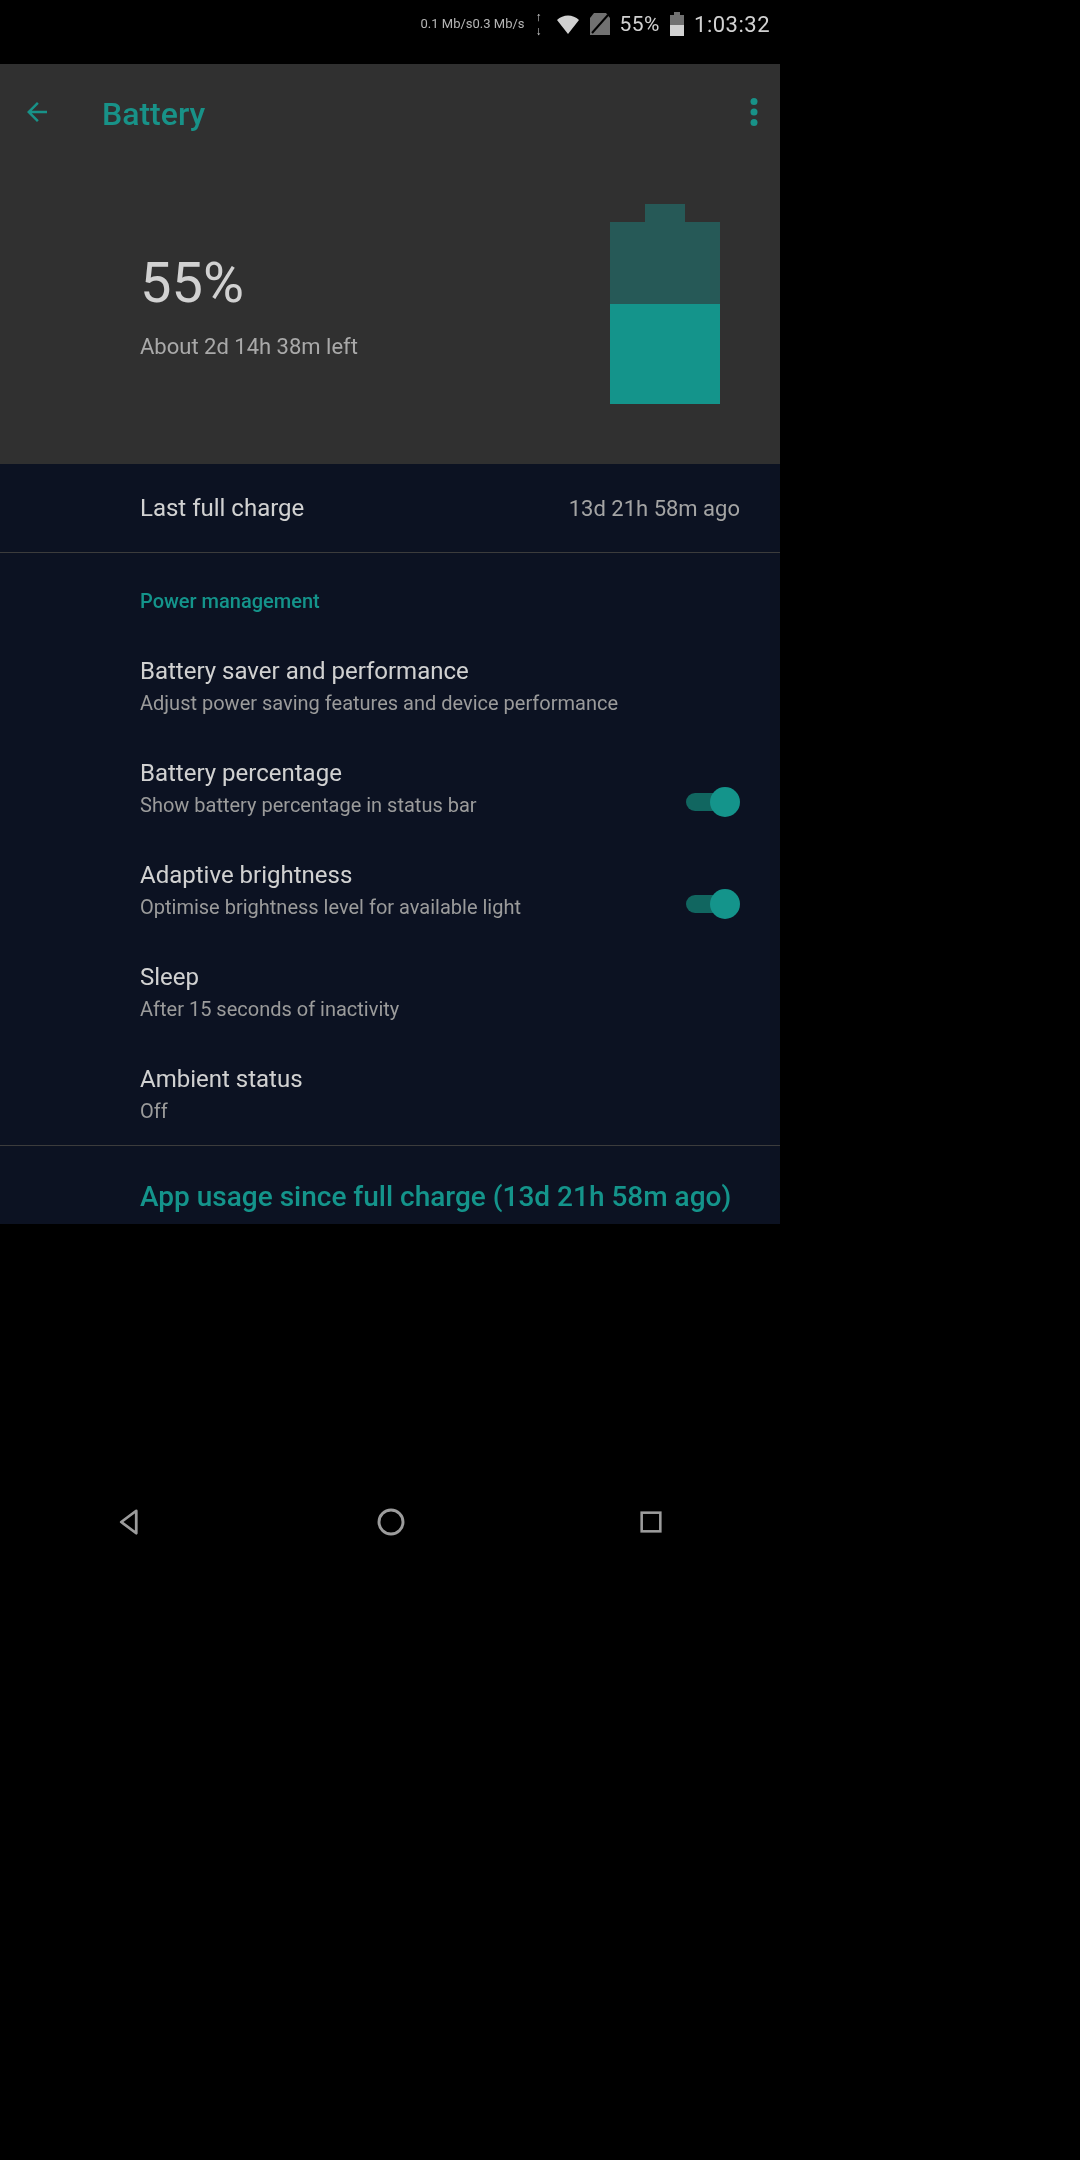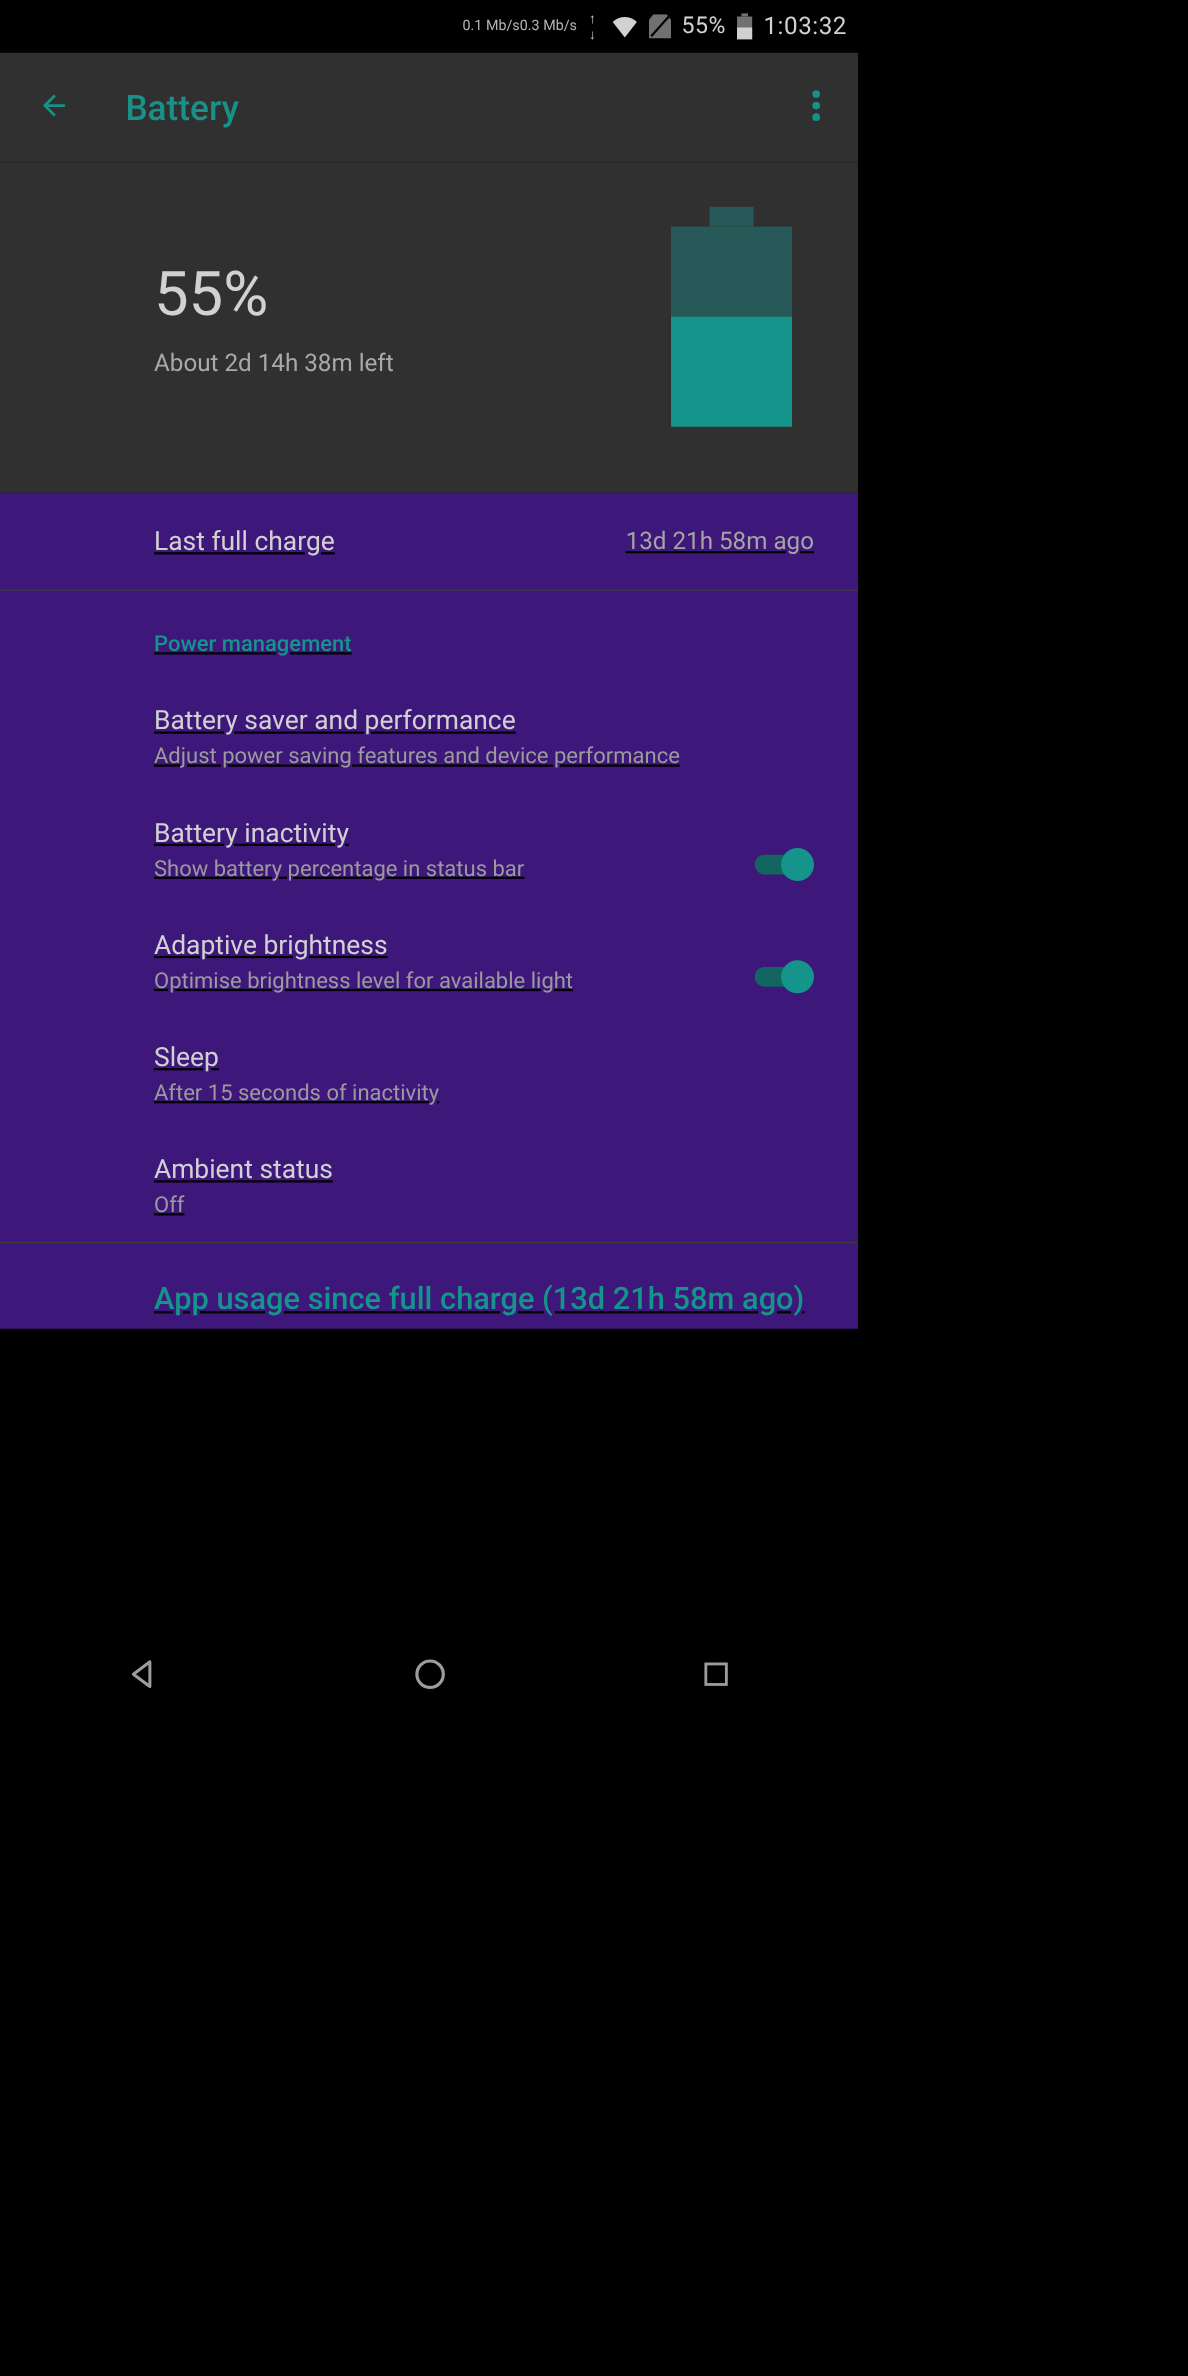--- a/index.html
+++ b/index.html
@@ -53,21 +53,22 @@
   .wifi, .nosim, .batt-icon { display: inline-flex; align-items: center; }
   .batt-pct { font-size: 21px; letter-spacing: 0.5px; }
   .clock { font-size: 22px; letter-spacing: 0.5px; }
 
   
   .app-bar {
     height: 100px;
     background: #3b3b3b;
     display: flex;
     align-items: center;
-    padding: 0 24px;
+    padding: 0 12px;
+    margin-top: 16px;
   }
   .back-icon { color: #1eb2a6; padding: 10px; }
   .app-title {
     color: #1eb2a6;
     font-size: 32px;
     font-weight: 500;
     margin-left: 40px;
   }
   .spacer { flex: 1; }
   .overflow-icon { color: #1eb2a6; padding: 10px; }
@@ -110,22 +111,21 @@
   }
   .battery-graphic .fill {
     position: absolute;
     bottom: 0; left: 0; right: 0;
     height: 55%;
     background: #19b5aa;
   }
 
   
   .content {
-    background: #4c1d95;
-    text-decoration: underline;
+    background: #0f172a;
   }
   .stat-row {
     display: flex;
     align-items: center;
     justify-content: space-between;
     padding: 30px 40px 30px 140px;
   }
   .stat-row .label { color: #fff; font-size: 24px; }
   .stat-row .value { color: #c8c8c8; font-size: 22px; text-align: right; }
   .divider { height: 1px; background: #4a4a4a; }
@@ -256,21 +256,21 @@
 
   <div class="setting-row">
     <div class="setting-text">
       <div class="title">Battery saver and performance</div>
       <div class="sub">Adjust power saving features and device performance</div>
     </div>
   </div>
 
   <div class="setting-row">
     <div class="setting-text">
-      <div class="title">Battery inactivity</div>
+      <div class="title">Battery percentage</div>
       <div class="sub">Show battery percentage in status bar</div>
     </div>
     <div class="toggle">
       <div class="track"></div>
         <div class="thumb"></div>
     </div>
   </div>
 
   <div class="setting-row">
     <div class="setting-text">

